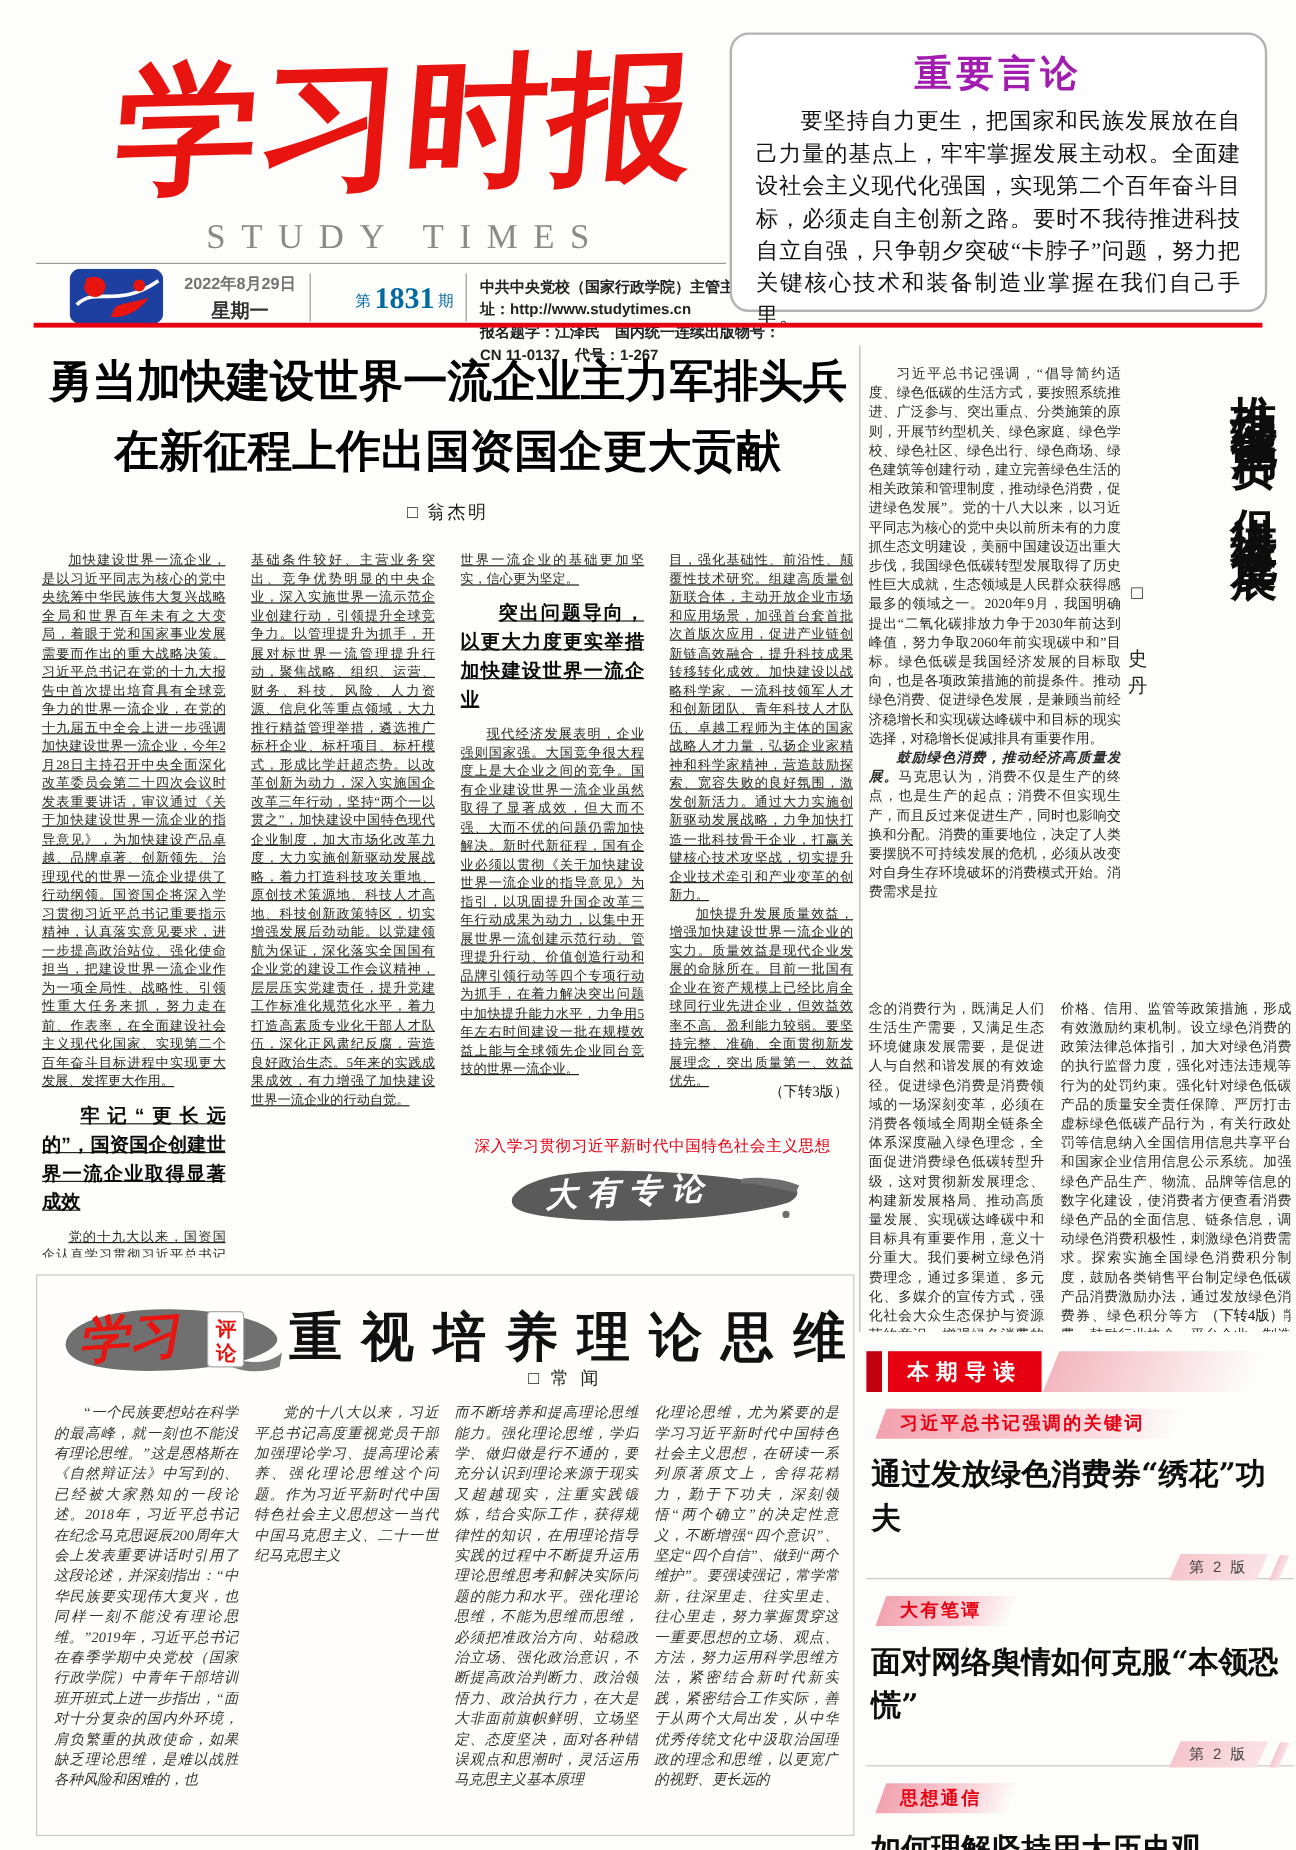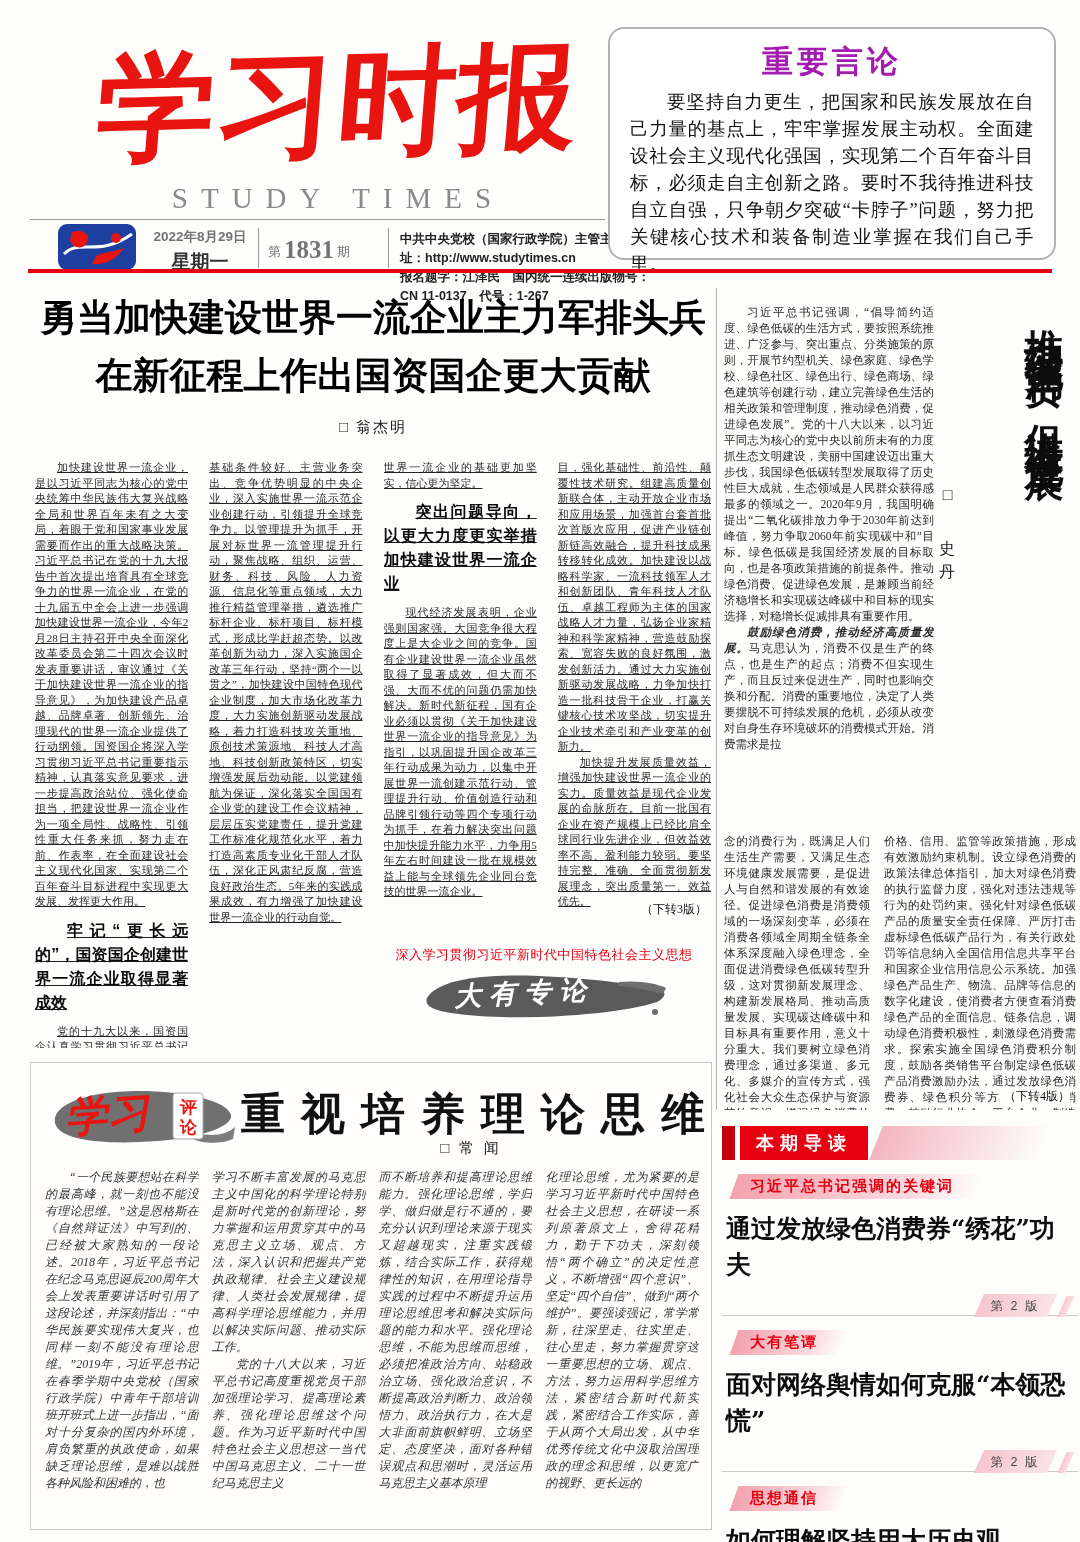--- a/index.html
+++ b/index.html
@@ -8,24 +8,24 @@
   
   .masthead-title{position:absolute;left:88px;top:22px;width:500px;height:160px;
       font-family:"DejaVu Serif",serif;font-weight:900;font-size:118px;line-height:160px;
       color:#e8140f;text-align:center;transform:skewX(-6deg) rotate(-1.5deg);letter-spacing:2px;white-space:nowrap;}
   .masthead-sub{position:absolute;left:88px;top:182px;width:500px;text-align:center;
       font-family:"Liberation Serif",serif;font-size:29px;color:#8a8a8a;letter-spacing:13px;}
   .head-rule{position:absolute;left:30px;top:219px;width:575px;height:1px;background:#9a9a9a;}
   .logo-box{position:absolute;left:58px;top:224px;}
   .dateblock{position:absolute;left:148px;top:228px;width:104px;text-align:center;font-family:"Liberation Sans",sans-serif;}
   .dateblock .d1{font-size:13.5px;font-weight:bold;color:#737373;}
-  .dateblock .d2{font-size:19px;font-weight:bold;color:#333;margin-top:3px;}
+  .dateblock .d2{font-size:16px;font-weight:bold;color:#333;margin-top:3px;}
   .vsep{position:absolute;top:228px;width:1px;height:40px;background:#999;}
-  .issueblock{position:absolute;left:268px;top:236px;width:110px;text-align:left;white-space:nowrap;
-      font-family:"Liberation Sans",sans-serif;font-size:13px;color:#737373;}
+  .issueblock{position:absolute;left:268px;top:236px;width:110px;text-align:right;white-space:nowrap;
+      font-family:"Liberation Sans",sans-serif;font-size:13px;color:#0369a1;}
   .issueblock b{font-family:"Liberation Serif",serif;font-size:25px;vertical-align:-2px;padding:0 3px;}
   .infoblock{position:absolute;left:400px;top:230px;width:260px;font-size:12.5px;line-height:19px;
       font-family:"Liberation Sans",sans-serif;color:#222;font-weight:bold;}
   .remarks{position:absolute;left:608px;top:27px;width:448px;height:233px;border:2px solid #b3b3b3;
       border-radius:16px;box-sizing:border-box;padding:10px 20px 0 20px;background:#fff;}
   .remarks h2{margin:2px 0 6px 0;text-align:center;font-family:"Liberation Sans",sans-serif;
       font-size:31px;color:#a21caf;letter-spacing:4px;}
   .remarks p{margin:0;font-size:18.5px;line-height:1.46;text-align:justify;text-indent:2em;
       color:#111;letter-spacing:0.5px;}
   .red-rule{position:absolute;left:28px;top:269px;width:1024px;height:4px;background:#e60012;}
@@ -205,21 +205,20 @@
         <text x="133" y="58" font-family="Liberation Sans, sans-serif" font-weight="bold" font-size="17" fill="#e8140f">论</text>
       </svg>
     </div>
     <div class="comm-title">重视培养理论思维</div>
     <div class="comm-byline">□ 常 闻</div>
     <div class="comm-cols">
       <div class="ccol">
         <p>“一个民族要想站在科学的最高峰，就一刻也不能没有理论思维。”这是恩格斯在《自然辩证法》中写到的、已经被大家熟知的一段论述。2018年，习近平总书记在纪念马克思诞辰200周年大会上发表重要讲话时引用了这段论述，并深刻指出：“中华民族要实现伟大复兴，也同样一刻不能没有理论思维。”2019年，习近平总书记在春季学期中央党校（国家行政学院）中青年干部培训班开班式上进一步指出，“面对十分复杂的国内外环境，肩负繁重的执政使命，如果缺乏理论思维，是难以战胜各种风险和困难的，也</p>
       </div>
       <div class="ccol">
-        <p class="cont">学习不断丰富发展的马克思主义中国化的科学理论特别是新时代党的创新理论，努力掌握和运用贯穿其中的马克思主义立场、观点、方法，深入认识和把握共产党执政规律、社会主义建设规律、人类社会发展规律，提高科学理论思维能力，并用以解决实际问题、推动实际工作。</p>
         <p>党的十八大以来，习近平总书记高度重视党员干部加强理论学习、提高理论素养、强化理论思维这个问题。作为习近平新时代中国特色社会主义思想这一当代中国马克思主义、二十一世纪马克思主义</p>
       </div>
       <div class="ccol">
         <p class="cont">而不断培养和提高理论思维能力。强化理论思维，学归学、做归做是行不通的，要充分认识到理论来源于现实又超越现实，注重实践锻炼，结合实际工作，获得规律性的知识，在用理论指导实践的过程中不断提升运用理论思维思考和解决实际问题的能力和水平。强化理论思维，不能为思维而思维，必须把准政治方向、站稳政治立场、强化政治意识，不断提高政治判断力、政治领悟力、政治执行力，在大是大非面前旗帜鲜明、立场坚定、态度坚决，面对各种错误观点和思潮时，灵活运用马克思主义基本原理</p>
       </div>
       <div class="ccol">
         <p class="cont">化理论思维，尤为紧要的是学习习近平新时代中国特色社会主义思想，在研读一系列原著原文上，舍得花精力，勤于下功夫，深刻领悟“两个确立”的决定性意义，不断增强“四个意识”、坚定“四个自信”、做到“两个维护”。要强读强记，常学常新，往深里走、往实里走、往心里走，努力掌握贯穿这一重要思想的立场、观点、方法，努力运用科学思维方法，紧密结合新时代新实践，紧密结合工作实际，善于从两个大局出发，从中华优秀传统文化中汲取治国理政的理念和思维，以更宽广的视野、更长远的</p>
       </div>
     </div>
   </div>

